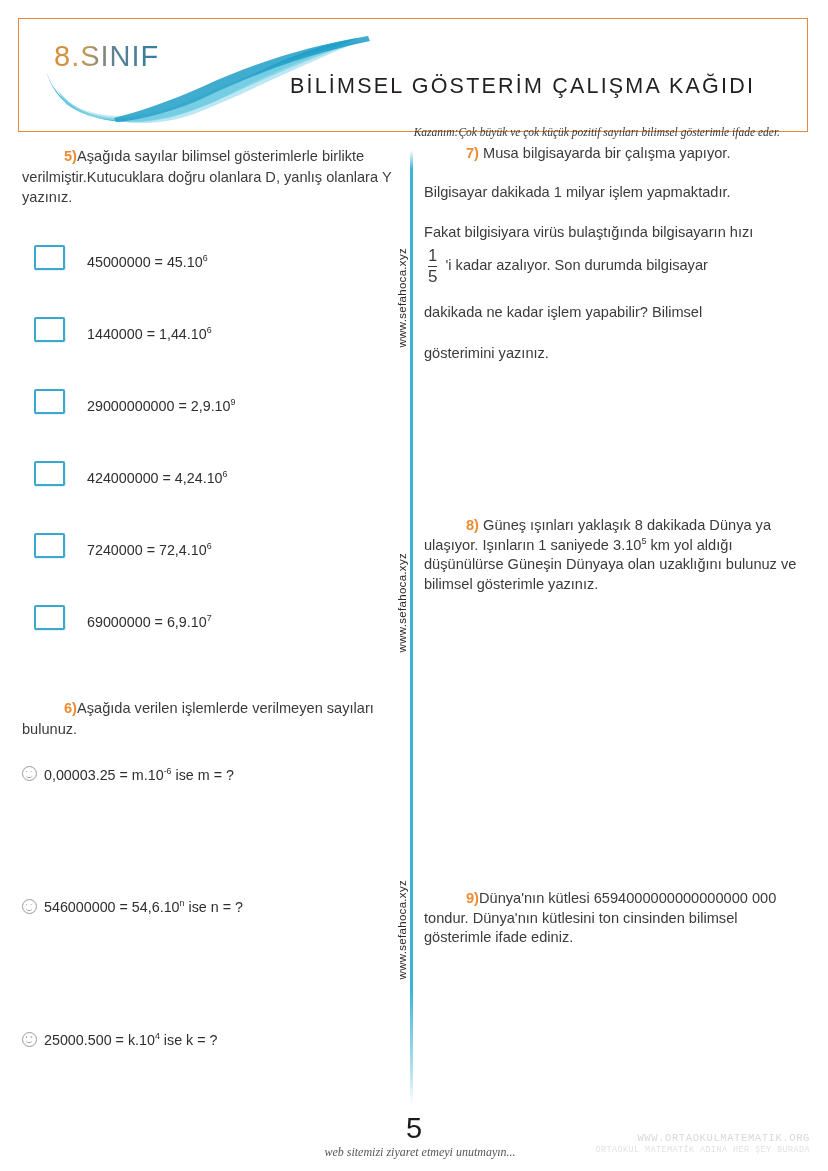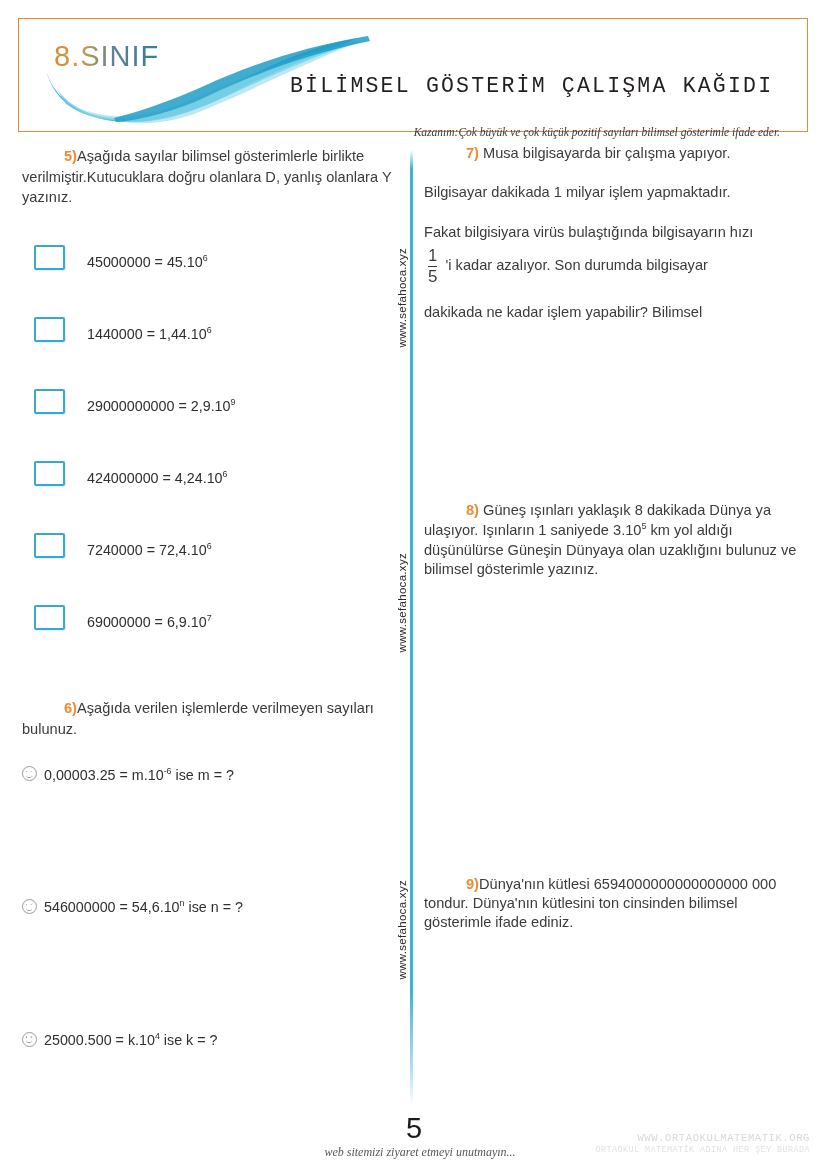--- a/index.html
+++ b/index.html
@@ -57,21 +57,21 @@
     pointer-events: none;
   }
   .header-title {
     position: absolute;
     left: 272px;
     top: 56px;
     font-size: 21.5px;
     letter-spacing: 2.2px;
     color: #231f20;
     white-space: nowrap;
-    font-family: Liberation Mono, monospace;
+    font-family: Liberation Sans, sans-serif;
   }
   .header-sub {
     position: absolute;
     right: 28px;
     top: 108px;
     font-size: 11.5px;
     color: #3a3a3a;
     font-style: italic;
     font-family: "Liberation Serif", serif;
     white-space: nowrap;
@@ -324,20 +324,21 @@
     <div style="margin-bottom:8px">Fakat bilgisiyara virüs bulaştığında bilgisayarın hızı</div>
     <div style="margin-bottom:20px">
       <span class="frac">
         <span class="num">1</span>
         <span class="bar"></span>
         <span class="den">5</span>
       </span>
       <span>'i kadar azalıyor. Son durumda bilgisayar</span>
     </div>
     <div style="margin-bottom:26px">dakikada ne kadar işlem yapabilir? Bilimsel</div>
+    <div>gösterimini yazınız.</div>
   </div>
 
   <div style="height:155px"></div>
 
   <div class="q-block" style="line-height:1.33">
     <span class="q-indent"></span><span class="q-num">8)</span> <span>Güneş ışınları yaklaşık 8 dakikada Dünya ya ulaşıyor. Işınların 1 saniyede 3.10</span><sup>5</sup><span> km yol aldığı düşünülürse Güneşin Dünyaya olan uzaklığını bulunuz ve bilimsel gösterimle yazınız.</span>
   </div>
 
   <div style="height:295px"></div>
 

